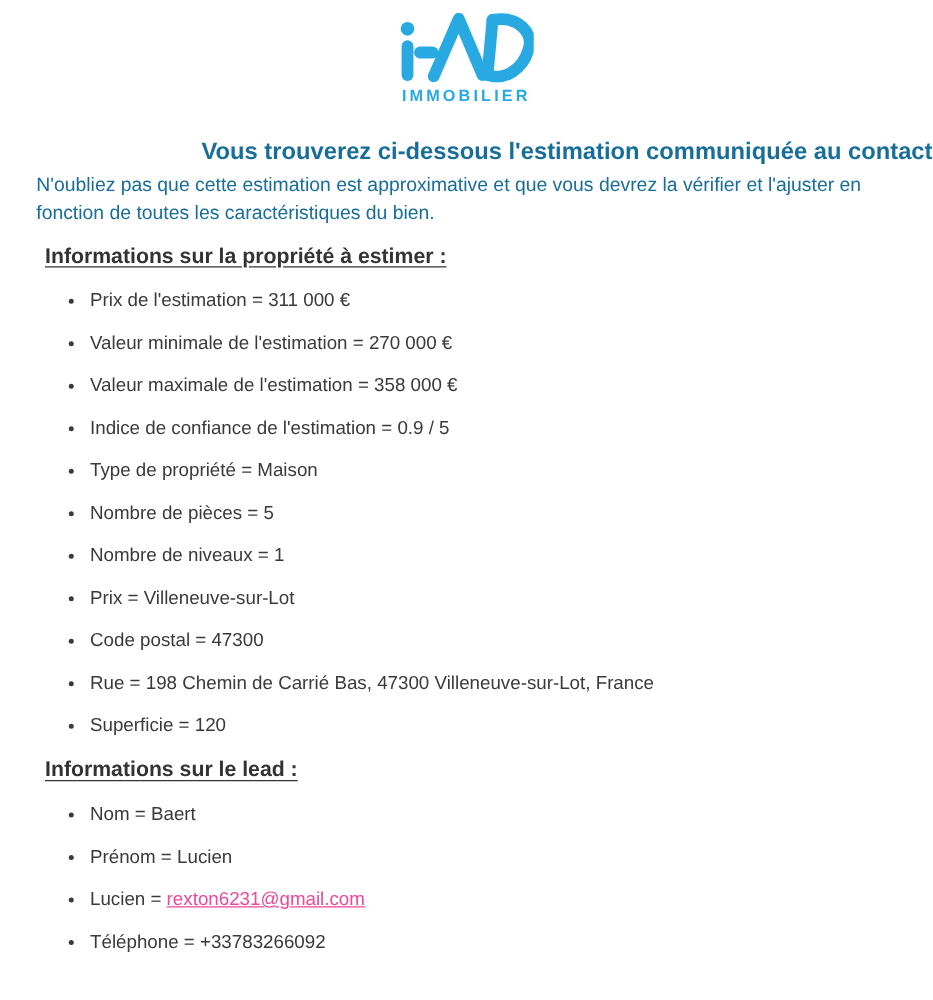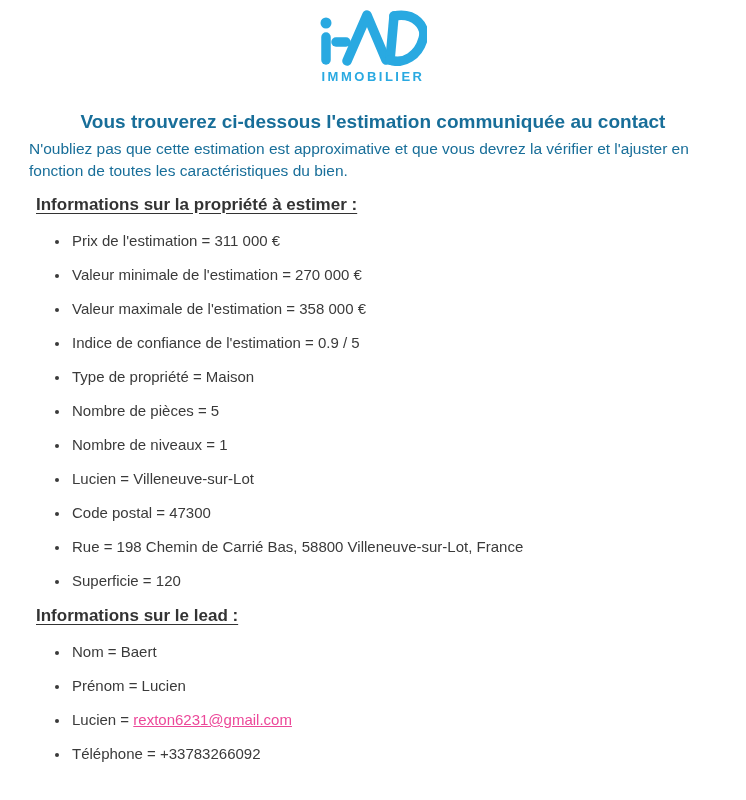--- a/index.html
+++ b/index.html
@@ -27,21 +27,21 @@
     margin-top: 4px;
     font-size: 13px;
     font-weight: bold;
     letter-spacing: 2.5px;
     color: #29A9E1;
     line-height: 14px;
   }
   
   .title {
     margin-top: 26px;
-    text-align: center;
+    text-align: right;
     font-size: 19px;
     font-weight: bold;
     color: #186E99;
     line-height: 24px;
   }
   .subtitle {
     margin: 4px auto 0 auto;
     max-width: 688px;
     font-size: 15.5px;
     color: #186E99;
@@ -101,23 +101,23 @@
 
   <h2 class="section-heading">Informations sur la propriété à estimer :</h2>
   <ul class="info-list">
     <li>Prix de l'estimation = 311 000 €</li>
     <li>Valeur minimale de l'estimation = 270 000 €</li>
     <li>Valeur maximale de l'estimation = 358 000 €</li>
     <li>Indice de confiance de l'estimation = 0.9 / 5</li>
     <li>Type de propriété = Maison</li>
     <li>Nombre de pièces = 5</li>
     <li>Nombre de niveaux = 1</li>
-    <li>Lucien = Villeneuve-sur-Lot</li>
+    <li>Prix = Villeneuve-sur-Lot</li>
     <li>Code postal = 47300</li>
-    <li>Rue = 198 Chemin de Carrié Bas, 58800 Villeneuve-sur-Lot, France</li>
+    <li>Rue = 198 Chemin de Carrié Bas, 47300 Villeneuve-sur-Lot, France</li>
     <li>Superficie = 120</li>
   </ul>
 
   <h2 class="section-heading">Informations sur le lead :</h2>
   <ul class="info-list">
     <li>Nom = Baert</li>
     <li>Prénom = Lucien</li>
     <li><span>Lucien = </span><a class="email-link">rexton6231@gmail.com</a></li>
     <li>Téléphone = +33783266092</li>
   </ul>

